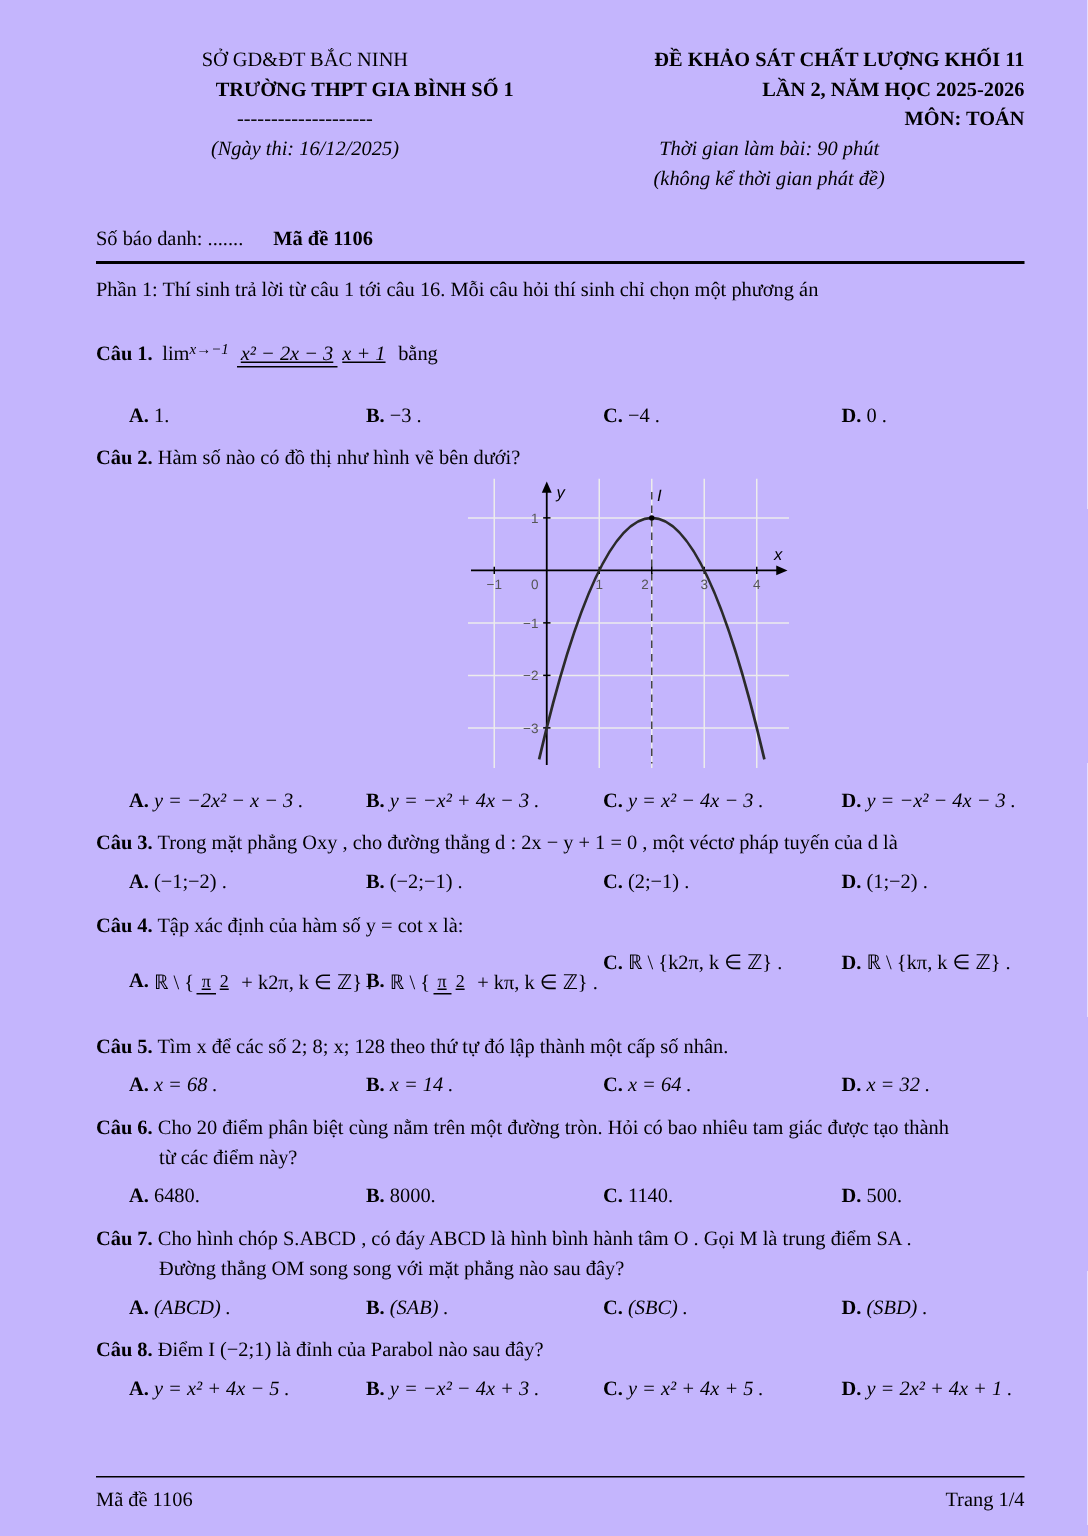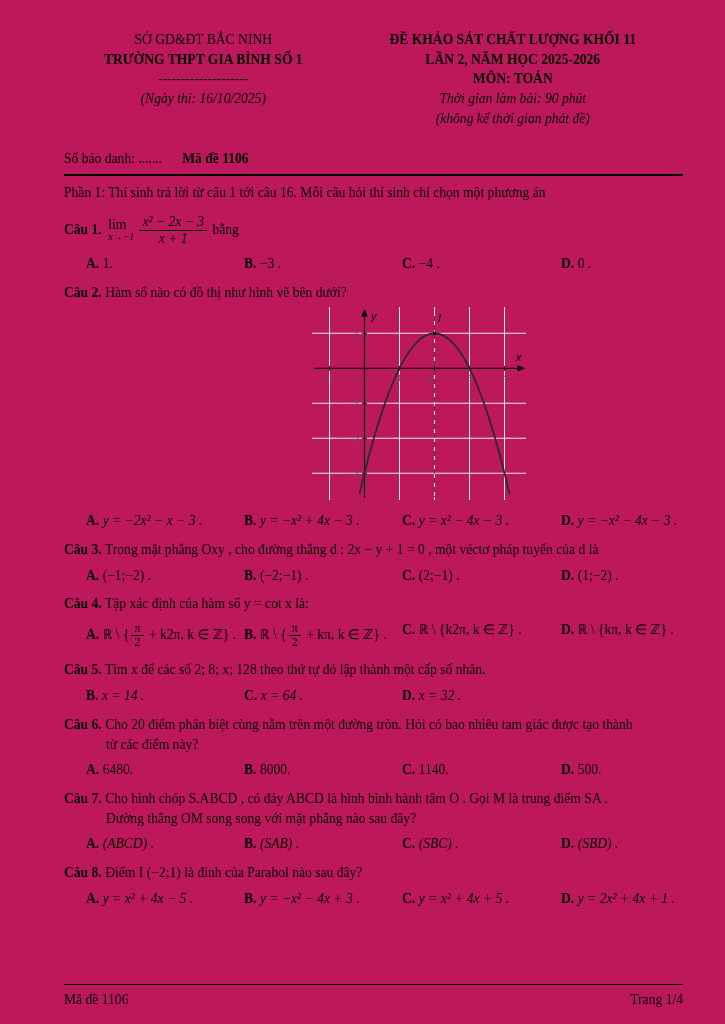--- a/index.html
+++ b/index.html
@@ -1,60 +1,60 @@
 <!DOCTYPE html>
 <html><head>
 <meta charset="utf-8">
 <style>
   html,body{margin:0;padding:0;background:#ffffff;}
   .page{
-    position:relative;width:725px;height:1024px;background:#be185d;color:#000;
+    position:relative;width:725px;height:1024px;background:#c4b5fd;color:#000;
     font-family:"Liberation Serif",serif;font-size:13.6px;line-height:1.45;
     padding:30px 42px 14px 64px;box-sizing:border-box;display:flex;flex-direction:column;overflow:hidden;
   }
   .hdr{display:flex;}
   .hcol{text-align:center;}
   .hleft{width:45%;}
   .hright{width:55%;}
-  .b{font-weight:bold;}
+  .b{font-weight:bold;text-align:right;}
   .i{font-style:italic;}
   .inforow{display:flex;align-items:baseline;margin-top:20px;border-bottom:2px solid #000;padding-bottom:6px;}
   .inforow .name{flex:1;overflow:hidden;white-space:nowrap;}
   .inforow .sbd{margin-right:20px;white-space:nowrap;}
   .inforow .code{font-weight:bold;white-space:nowrap;}
   .part{font-weight:normal;margin-top:7px;}
   .q{margin-top:9px;}
   .qlabel{font-weight:bold;}
   .stem2{padding-left:42px;}
   .opts{display:grid;grid-template-columns:158px 158px 159px 1fr;padding-left:22px;margin-top:6px;}
   .opt{white-space:nowrap;}
   .opt .k{font-weight:bold;}
   .mathopts .t{font-style:italic;}
-  .frac{display:inline-flex;flex-direction:column;vertical-align:middle;text-align:center;line-height:1.15;margin:2px 2px;}
+  .frac{display:inline-flex;flex-direction:row;vertical-align:middle;text-align:center;line-height:1.15;margin:16px 2px;text-decoration:underline;}
   .frac .fn{border-bottom:1px solid #000;padding:0 3px;}
   .frac .fd{padding:0 3px;}
   .frac.sm{font-size:12px;line-height:1.1;}
-  .lim{display:inline-flex;flex-direction:column;vertical-align:middle;text-align:left;line-height:1;margin:0 3px;}
+  .lim{display:inline-flex;vertical-align:middle;text-align:left;line-height:1;margin:0 3px;}
   .lim .ls{font-size:10px;font-style:italic;}
   .formula{display:inline-flex;align-items:center;}
   .graphwrap{margin:4px 0 2px 248px;width:214px;}
   .footer{margin-top:auto;border-top:1.6px solid #000;padding-top:5px;display:flex;justify-content:space-between;}
   svg text{font-family:"Liberation Sans",sans-serif;}
 </style>
 </head>
 <body>
 
 <div class="page">
 
   <div class="hdr">
     <div class="hcol hleft">
       <div>SỞ GD&amp;ĐT BẮC NINH</div>
       <div class="b">TRƯỜNG THPT GIA BÌNH SỐ 1</div>
       <div>--------------------</div>
-      <div class="i">(Ngày thi: 16/10/2025)</div>
+      <div class="i">(Ngày thi: 16/12/2025)</div>
     </div>
     <div class="hcol hright">
       <div class="b">ĐỀ KHẢO SÁT CHẤT LƯỢNG KHỐI 11</div>
       <div class="b">LẦN 2, NĂM HỌC 2025-2026</div>
       <div class="b">MÔN: TOÁN</div>
       <div class="i">Thời gian làm bài: 90 phút</div>
       <div class="i">(không kể thời gian phát đề)</div>
     </div>
   </div>
 
@@ -188,20 +188,21 @@
       <span class="opt"><span class="k">D.</span> <span class="t">ℝ \ {kπ, k ∈ ℤ} .</span></span>
     </div>
   </div>
 
   <div class="q">
     <div>
       <span class="qlabel">Câu 5.</span>
       <span>Tìm x để các số 2; 8; x; 128 theo thứ tự đó lập thành một cấp số nhân.</span>
     </div>
     <div class="opts mathopts">
+      <span class="opt"><span class="k">A.</span> <span class="t">x = 68 .</span></span>
       <span class="opt"><span class="k">B.</span> <span class="t">x = 14 .</span></span>
       <span class="opt"><span class="k">C.</span> <span class="t">x = 64 .</span></span>
       <span class="opt"><span class="k">D.</span> <span class="t">x = 32 .</span></span>
     </div>
   </div>
 
   <div class="q">
     <div>
       <span class="qlabel">Câu 6.</span>
       <span>Cho 20 điểm phân biệt cùng nằm trên một đường tròn. Hỏi có bao nhiêu tam giác được tạo thành</span>

